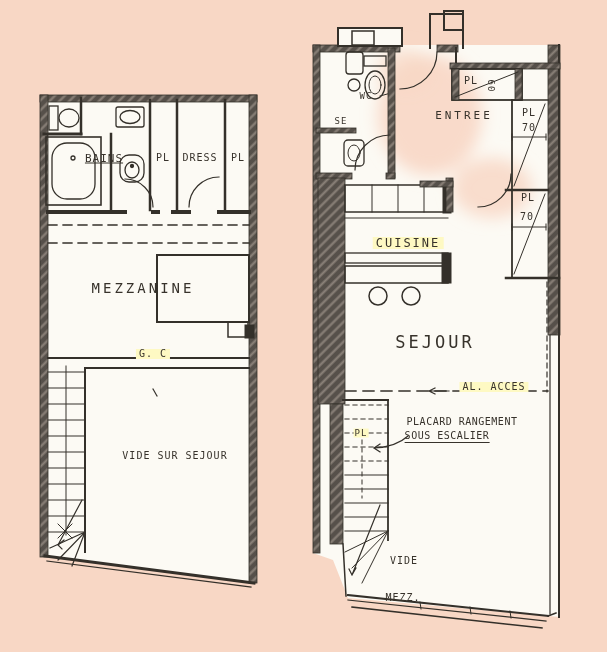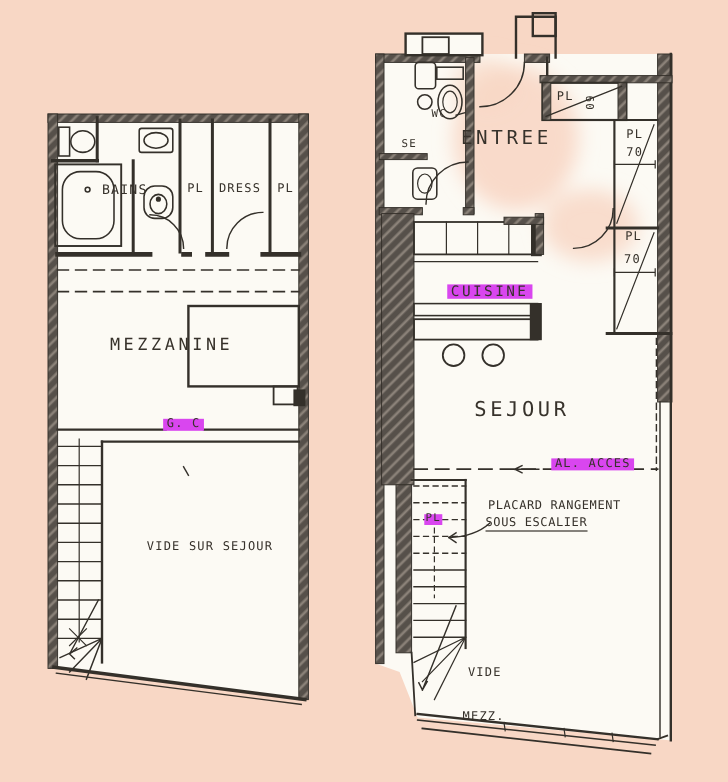--- a/index.html
+++ b/index.html
@@ -12,21 +12,21 @@
   .canvas svg{position:absolute;left:0;top:0;}
   .lbl{
     position:absolute;
     transform:translate(-50%,-50%);
     color:#37322b;
     white-space:nowrap;
     line-height:1;
     letter-spacing:1px;
     user-select:none;
   }
-  .bg{background:#d946ef;padding:0 3px;}
+  .bg{background:#fef9c3;padding:0 3px;}
   .big{letter-spacing:3px;}
   .rot{transform:translate(-50%,-50%) rotate(90deg);}
   .ul{border-bottom:1.5px solid #37322b;padding-bottom:1px;}
 </style>
 </head>
 <body>
 
 <div class="canvas">
 
 <svg width="607" height="652" viewBox="0 0 607 652">
@@ -197,31 +197,31 @@
     <g stroke="#34302a" fill="none">
       <path d="M348,595 L548,616" stroke-width="2"></path>
       <path d="M348,600 L546,621" stroke-width="1.2"></path>
       <path d="M352,607 L542,628" stroke-width="1.5"></path>
       <path d="M420,602 L421,609 M470,607 L471,614 M510,611 L511,618" stroke-width="1"></path>
       <path d="M548,616 L556,613" stroke-width="1.5"></path>
     </g>
   </g>
 </svg>
 
-  <div class="lbl" style="left:104px;top:158px;font-size:11px;">BAINS</div>
+  <div class="lbl" style="left:104px;top:158px;font-size:11px;text-decoration:underline;">BAINS</div>
   <div class="lbl" style="left:163px;top:158px;font-size:10px;">PL</div>
   <div class="lbl" style="left:200px;top:158px;font-size:10px;text-align:right;">DRESS</div>
   <div class="lbl" style="left:238px;top:158px;font-size:10px;">PL</div>
   <div class="lbl big" style="left:143px;top:288px;font-size:14px;">MEZZANINE</div>
   <div class="lbl bg" style="left:153px;top:354px;font-size:10px;">G. C</div>
   <div class="lbl" style="left:175px;top:456px;font-size:10px;">VIDE SUR SEJOUR</div>
 
   <div class="lbl" style="left:341px;top:95px;font-size:9px;margin-top:26px;">SE</div>
   <div class="lbl" style="left:366px;top:96px;font-size:9px;">WC</div>
-  <div class="lbl big" style="left:422px;top:115px;font-size:16px;">ENTREE</div>
+  <div class="lbl big" style="left:464px;top:115px;font-size:11px;">ENTREE</div>
   <div class="lbl" style="left:471px;top:81px;font-size:10px;">PL</div>
   <div class="lbl rot" style="left:490px;top:86px;font-size:9px;">60</div>
   <div class="lbl" style="left:529px;top:113px;font-size:10px;">PL</div>
   <div class="lbl" style="left:529px;top:128px;font-size:10px;">70</div>
   <div class="lbl" style="left:528px;top:198px;font-size:10px;">PL</div>
   <div class="lbl" style="left:527px;top:217px;font-size:10px;">70</div>
   <div class="lbl bg" style="left:408px;top:243px;font-size:12px;letter-spacing:2px;">CUISINE</div>
   <div class="lbl big" style="left:435px;top:342px;font-size:17px;">SEJOUR</div>
   <div class="lbl bg" style="left:494px;top:387px;font-size:10px;">AL. ACCES</div>
   <div class="lbl bg" style="left:361px;top:433px;font-size:9px;padding:0 1px;">PL</div>

